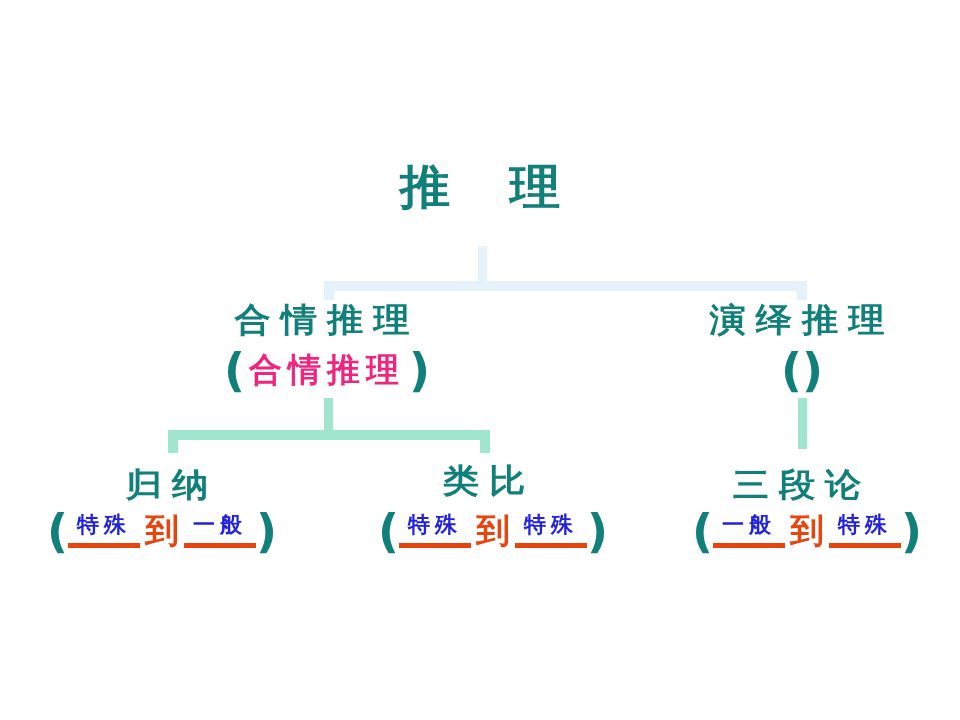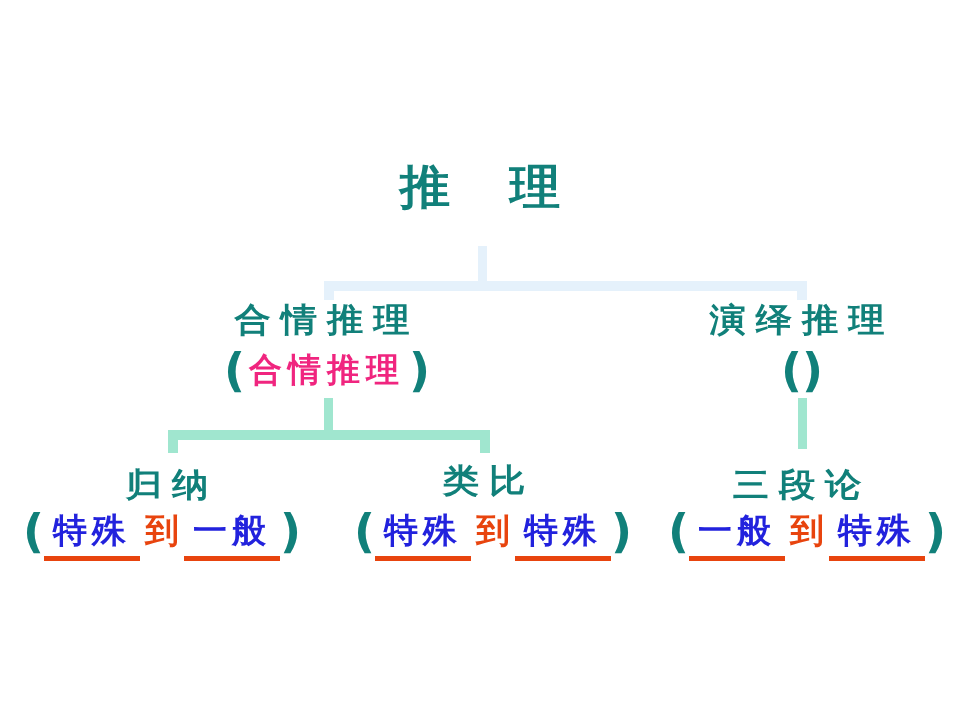--- a/index.html
+++ b/index.html
@@ -49,21 +49,21 @@
   }
   .annotation{
     color:var(--magenta);
     font-size:33px;
     letter-spacing:6px;
     line-height:1.1;
     margin:0 4px;
   }
   .blank-word{
     color:var(--blue);
-    font-size:34px;
+    font-size:22px;
     letter-spacing:5px;
     line-height:1.05;
     padding:0 9px 7px 9px;
     border-bottom:5px solid var(--orange);
   }
   .to-word{
     color:var(--orange);
     font-size:34px;
     line-height:1.05;
     margin:0 5px;

